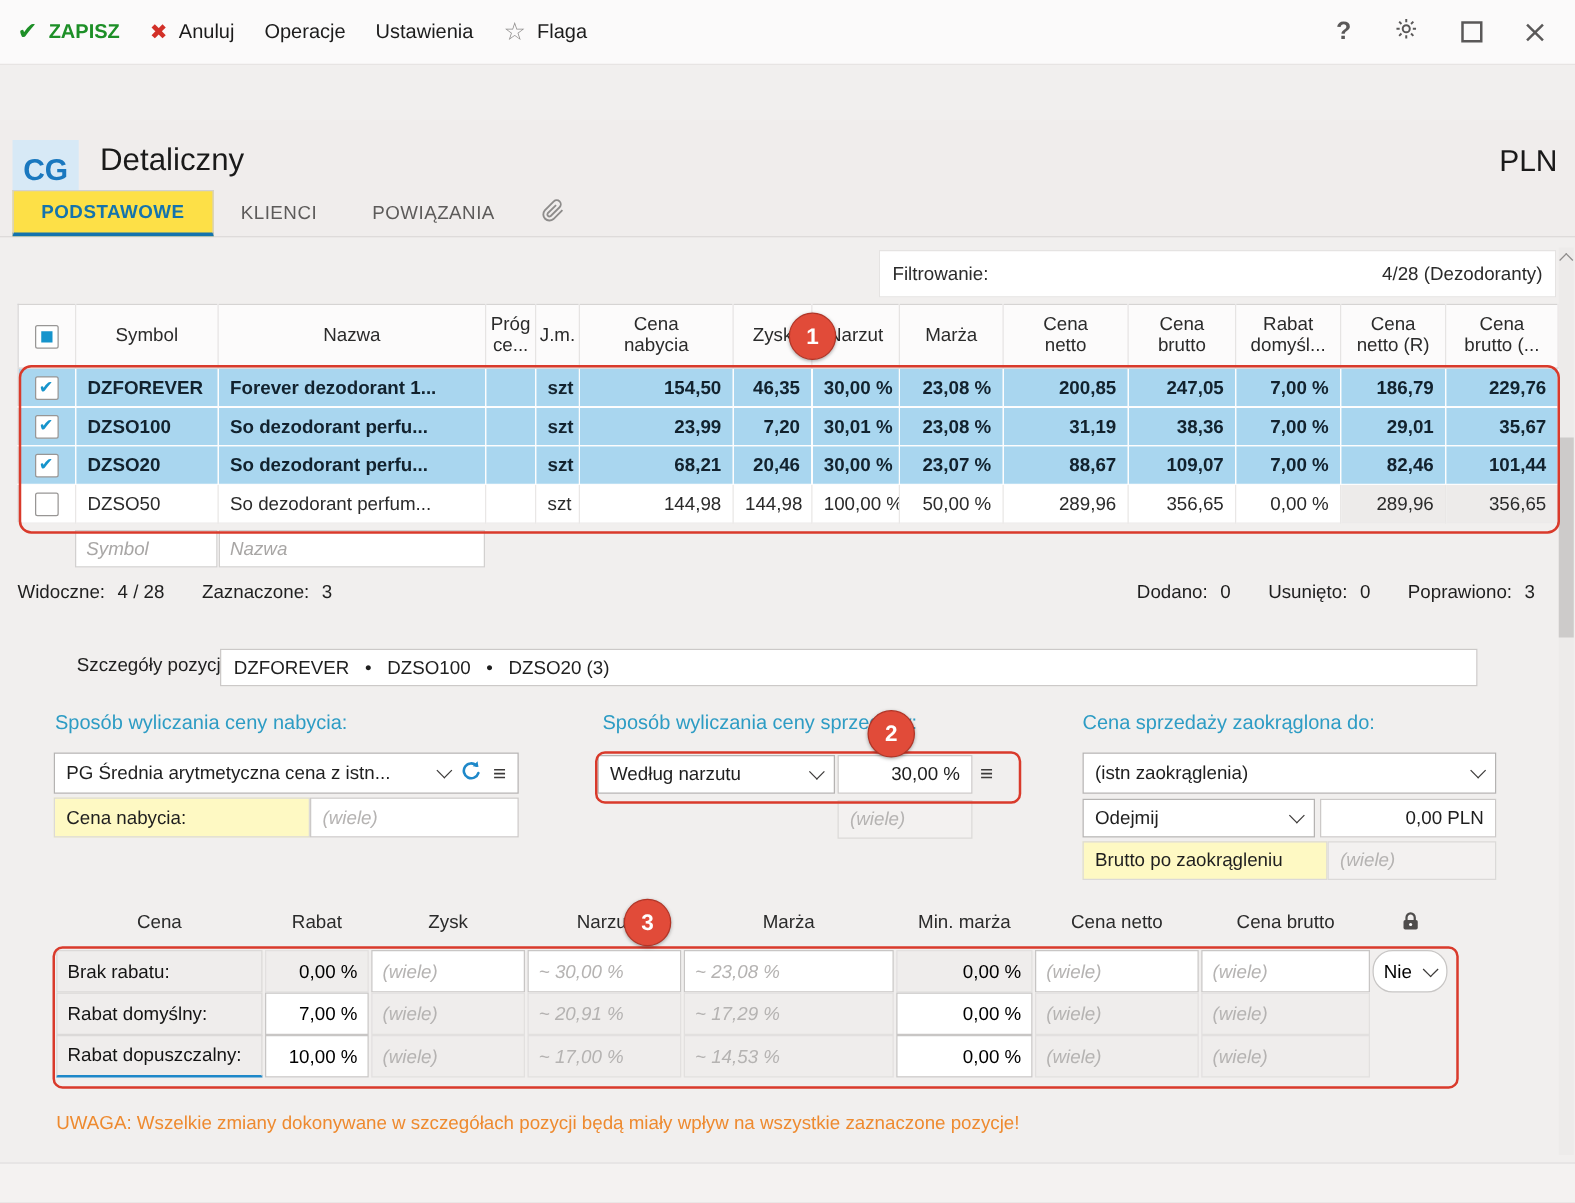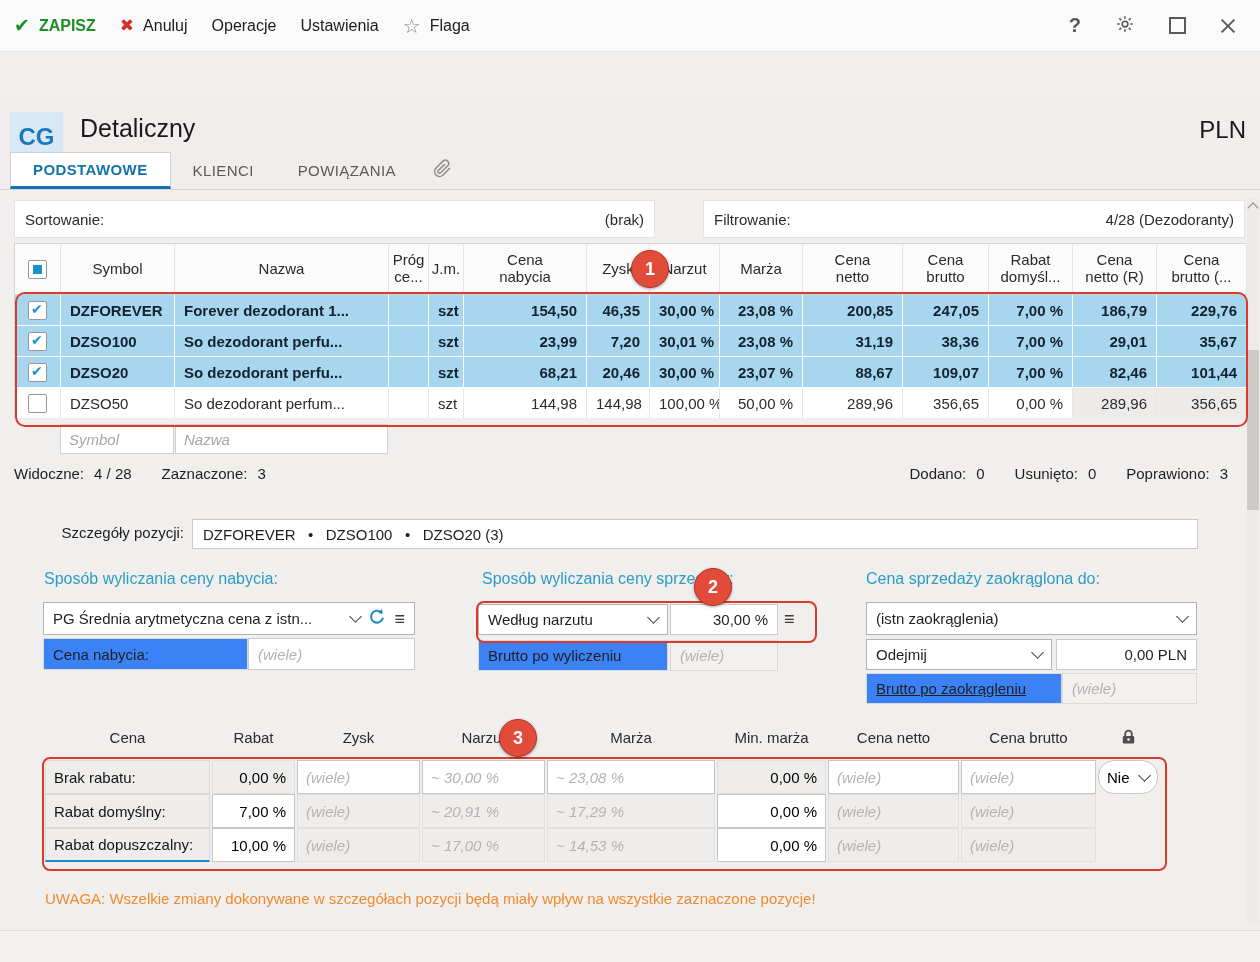--- a/index.html
+++ b/index.html
@@ -23,21 +23,21 @@
   .hband{position:absolute;left:0;top:52px;width:100%;height:100px;background:#f0edec;margin-top:44px;}
   .cg-badge{position:absolute;left:10px;top:16px;width:53px;height:50px;background:#d7e9f6;color:#1a78bf;font-size:24px;font-weight:700;display:flex;align-items:center;justify-content:center;}
   .h-title{position:absolute;left:80px;top:18px;font-size:25px;color:#1a1a1a;}
   .h-sub{position:absolute;left:81px;top:56px;font-size:15px;color:#7b7978;}
   .h-cur{position:absolute;right:14px;top:20px;font-size:24px;color:#1a1a1a;}
   .h-note{position:absolute;right:14px;top:58px;font-size:15px;color:#7b7978;}
 
   
   .tabs{position:absolute;left:0;top:152px;width:100%;height:38px;background:#f0edec;border-bottom:1px solid #d8d5d4;display:flex;align-items:stretch;padding-left:10px;box-sizing:border-box;}
   .tab{display:flex;align-items:center;padding:0 22px;font-size:15px;color:#5d5b5a;letter-spacing:.4px;}
-  .tab.active{background:#ffffff;border:1px solid #d2d0cf;border-bottom:3px solid #1473ad;color:#1473ad;font-weight:700;}
+  .tab.active{background:#fde047;border:1px solid #d2d0cf;border-bottom:3px solid #1473ad;color:#1473ad;font-weight:700;}
   .tab-clip{display:flex;align-items:center;padding:0 14px;}
 
   
   .content{position:absolute;left:0;top:190px;width:1260px;height:772px;background:#f1efee;}
 
   .bar{position:absolute;height:38px;background:#fff;border:1px solid #e5e3e2;box-sizing:border-box;display:flex;align-items:center;justify-content:space-between;padding:0 10px;font-size:15px;color:#2b2b2b;}
 
   
   table.items{position:absolute;left:14px;top:53px;width:1232px;border-collapse:collapse;table-layout:fixed;background:#fff;font-size:15px;border:1px solid #d6d4d3;}
   table.items th{height:50px;font-weight:400;color:#2b2b2b;background:#fcfbfb;border-right:1px solid #e6e4e3;border-bottom:1px solid #d4d2d1;text-align:center;line-height:1.12;padding:0 2px;}
@@ -49,28 +49,28 @@
   .cb.on::after{content:"\2714";position:absolute;left:2px;top:-1px;font-size:14px;color:#1694cc;font-weight:400;}
   .cb.ind::after{content:"";position:absolute;left:4px;top:4px;right:4px;bottom:4px;background:#1694cc;}
 
   .flt{position:absolute;height:30px;background:#fff;border:1px solid #d2d0cf;box-sizing:border-box;font-size:15px;padding:0 8px;color:#2b2b2b;font-family:inherit;}
   .flt::placeholder{font-style:italic;color:#a8a6a5;}
 
   .statusrow{position:absolute;left:14px;top:275px;width:1214px;display:flex;justify-content:space-between;font-size:15px;color:#1f1f1f;}
   .statusrow .grp{display:flex;gap:30px;} .statusrow .pair{display:flex;gap:10px;}
 
   .dt-label{position:absolute;left:14px;top:334px;width:170px;text-align:right;font-size:15px;color:#1f1f1f;}
-  .dt-box{position:absolute;left:192px;top:329px;width:1006px;height:30px;background:#fff;border:1px solid #ccc9c8;box-sizing:border-box;display:flex;align-items:center;padding:0 10px;font-size:15px;color:#1f1f1f;white-space:pre;}
+  .dt-box{position:absolute;left:176px;top:329px;width:1006px;height:30px;background:#fff;border:1px solid #ccc9c8;box-sizing:border-box;display:flex;align-items:center;padding:0 10px;font-size:15px;color:#1f1f1f;white-space:pre;}
 
   .sec-h{position:absolute;font-size:16px;color:#2d9cc4;}
   .dd{position:absolute;background:#fff;border:1px solid #b5b3b2;box-sizing:border-box;display:flex;align-items:center;gap:8px;padding:0 9px;font-size:15px;color:#1f1f1f;}
   .dd .txt{flex:1;white-space:nowrap;overflow:hidden;text-overflow:ellipsis;}
   .chev{width:8px;height:8px;border-right:1.7px solid #3c3a39;border-bottom:1.7px solid #3c3a39;transform:rotate(45deg);margin-top:-4px;flex:none;}
   .ham{font-size:18px;color:#3c3a39;line-height:1;flex:none;}
-  .lbl{position:absolute;background:#3b82f6;border:1px solid #dbd9d8;box-sizing:border-box;display:flex;align-items:center;padding:0 9px;font-size:15px;color:#1f1f1f;}
+  .lbl{position:absolute;background:#fef9c3;border:1px solid #dbd9d8;box-sizing:border-box;display:flex;align-items:center;padding:0 9px;font-size:15px;color:#1f1f1f;}
   .val{position:absolute;background:#fff;border:1px solid #ccc9c8;box-sizing:border-box;display:flex;align-items:center;padding:0 9px;font-size:15px;color:#1f1f1f;}
   .val.gray{background:#f3f1f0;border-color:#dbd9d8;}
   .val.right{justify-content:flex-end;}
   .ph{font-style:italic;color:#b5b3b2;}
 
   
   .pgrid{position:absolute;left:45px;display:grid;grid-template-columns:165px 83px 123px 123px 168px 109px 131px 135px 60px;gap:0 2px;font-size:15px;}
   .pgrid.hdr{top:534px;} .pgrid.hdr > div{height:26px;display:flex;align-items:center;justify-content:center;color:#2b2b2b;}
   .pgrid.rows{top:570px;grid-auto-rows:34px;}
   .pgrid.rows > div{display:flex;align-items:center;padding:0 8px;box-sizing:border-box;}
@@ -149,24 +149,20 @@
       <span>
         <svg width="21" height="21" viewBox="0 0 24 24" fill="none" stroke="#8e8c8b" stroke-width="1.7">
           <path d="M20.5 11.5l-8.2 8.2a5.6 5.6 0 0 1-7.9-7.9L12.6 3.6a3.7 3.7 0 0 1 5.3 5.3l-8.3 8.2a1.9 1.9 0 0 1-2.6-2.6L14.7 7"></path>
         </svg>
       </span>
     </div>
   </div>
 
   <div class="content">
 
-    <div class="bar" style="left:14px;top:10px;width:641px;">
-      <span>Sortowanie:</span>
-      <span>(brak)</span>
-    </div>
     <div class="bar" style="left:703px;top:10px;width:542px;">
       <span>Filtrowanie:</span>
       <span>4/28 (Dezodoranty)</span>
     </div>
 
     <table class="items">
       <colgroup>
         <col style="width:46px">
           <col style="width:114px">
           <col style="width:214px">
@@ -337,36 +333,35 @@
         <span class="ph">(wiele)</span>
       </div>
 
     <div class="sec-h" style="left:482px;top:380px;">Sposób wyliczania ceny sprzedaży:</div>
     <div class="dd" style="left:478px;top:414px;width:190px;height:31px;">
       <span class="txt">Według narzutu</span>
       <span class="chev"></span>
     </div>
     <div class="val right" style="left:670px;top:414px;width:108px;height:31px;">30,00 %</div>
     <span class="ham" style="position:absolute;left:784px;top:420px;">≡</span>
-    <div class="lbl" style="left:478px;top:450px;width:190px;height:31px;">Brutto po wyliczeniu</div>
     <div class="val gray" style="left:670px;top:450px;width:108px;height:31px;">
         <span class="ph">(wiele)</span>
       </div>
 
     <div class="sec-h" style="left:866px;top:380px;">Cena sprzedaży zaokrąglona do:</div>
     <div class="dd" style="left:866px;top:412px;width:331px;height:33px;">
       <span class="txt">(istn zaokrąglenia)</span>
       <span class="chev"></span>
     </div>
     <div class="dd" style="left:866px;top:449px;width:186px;height:31px;">
       <span class="txt">Odejmij</span>
       <span class="chev"></span>
     </div>
     <div class="val right" style="left:1056px;top:449px;width:141px;height:31px;">0,00 PLN</div>
-    <div class="lbl" style="left:866px;top:483px;width:196px;height:31px;text-decoration:underline;">Brutto po zaokrągleniu</div>
+    <div class="lbl" style="left:866px;top:483px;width:196px;height:31px;">Brutto po zaokrągleniu</div>
     <div class="val gray" style="left:1062px;top:483px;width:135px;height:31px;">
         <span class="ph">(wiele)</span>
       </div>
 
     <div class="pgrid hdr">
       <div>Cena</div>
       <div>Rabat</div>
       <div>Zysk</div>
       <div>Narzut</div>
       <div>Marża</div>

